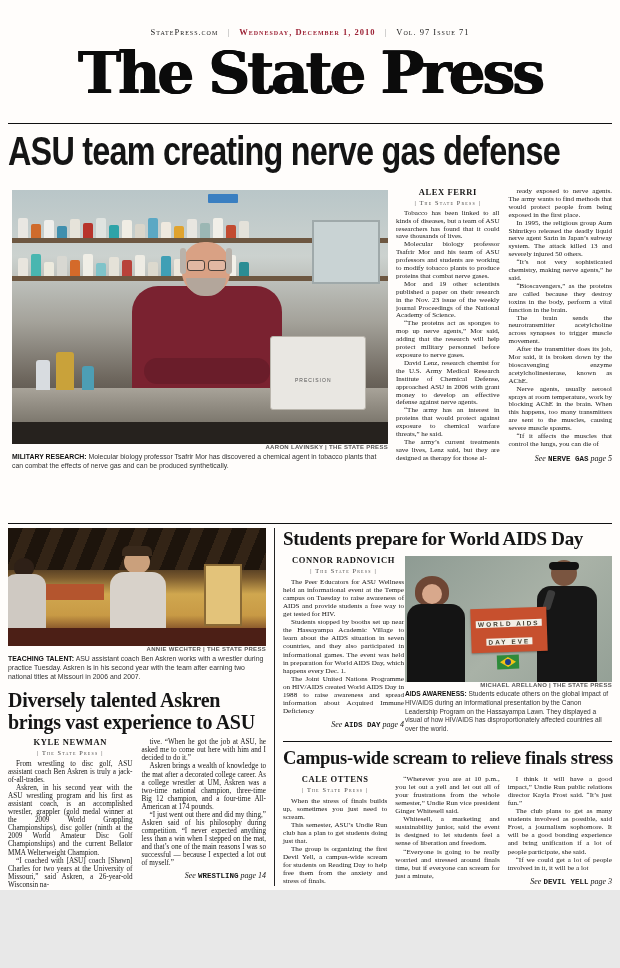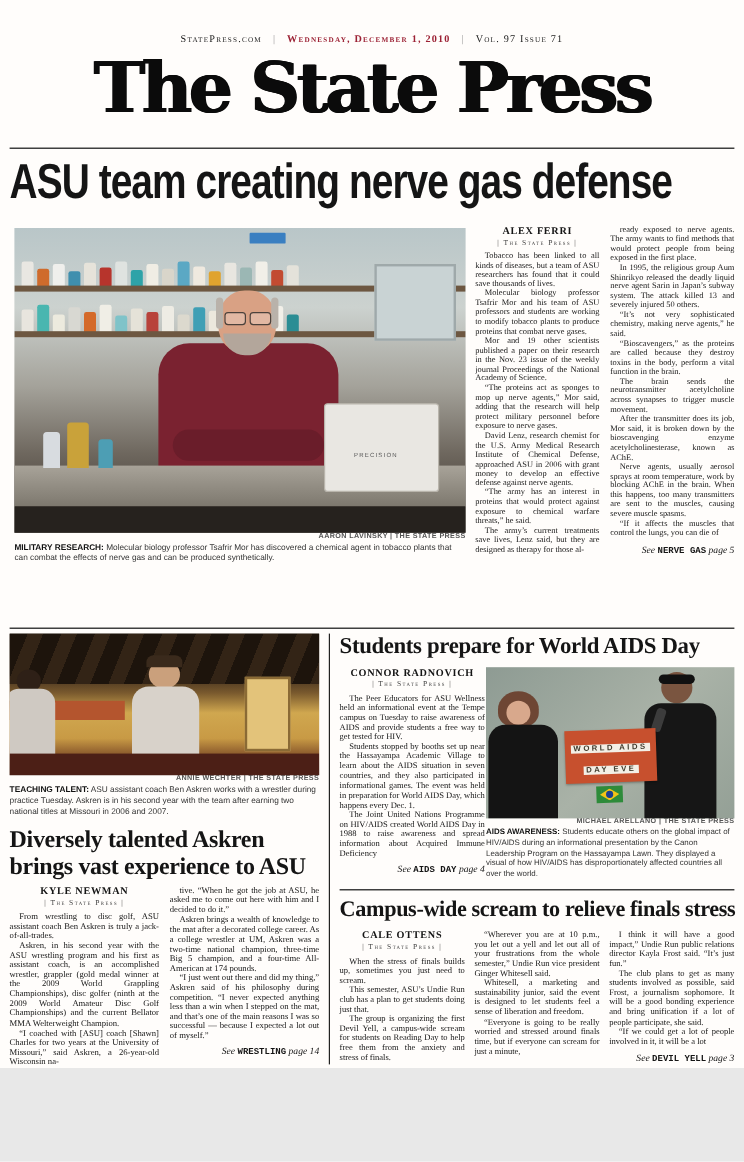--- a/index.html
+++ b/index.html
@@ -242,21 +242,21 @@
         </div>
         <div class="ptext">
             <p>From wrestling to disc golf, ASU assistant coach Ben Askren is truly a jack-of-all-trades.</p>
             <p>Askren, in his second year with the ASU wrestling program and his first as assistant coach, is an accomplished wrestler, grappler (gold medal winner at the 2009 World Grappling Championships), disc golfer (ninth at the 2009 World Amateur Disc Golf Championships) and the current Bellator MMA Welterweight Champion.</p>
             <p>“I coached with [ASU] coach [Shawn] Charles for two years at the University of Missouri,” said Askren, a 26-year-old Wisconsin na-</p>
           </div>
       </div>
       <div>
         <div class="ptext">
             <p>tive. “When he got the job at ASU, he asked me to come out here with him and I decided to do it.”</p>
-            <p>Askren brings a wealth of knowledge to the mat after a decorated college career. As a college wrestler at UM, Askren was a two-time national champion, three-time Big 5 champion, and a four-time All-American at 174 pounds.</p>
+            <p>Askren brings a wealth of knowledge to the mat after a decorated college career. As a college wrestler at UM, Askren was a two-time national champion, three-time Big 12 champion, and a four-time All-American at 174 pounds.</p>
             <p>“I just went out there and did my thing,” Askren said of his philosophy during competition. “I never expected anything less than a win when I stepped on the mat, and that’s one of the main reasons I was so successful — because I expected a lot out of myself.”</p>
           </div>
         <div class="jump">
           <span>See</span> <b>WRESTLING</b> <span>page 14</span>
         </div>
       </div>
     </div>
   </div>
 
   <div class="mid-right">

